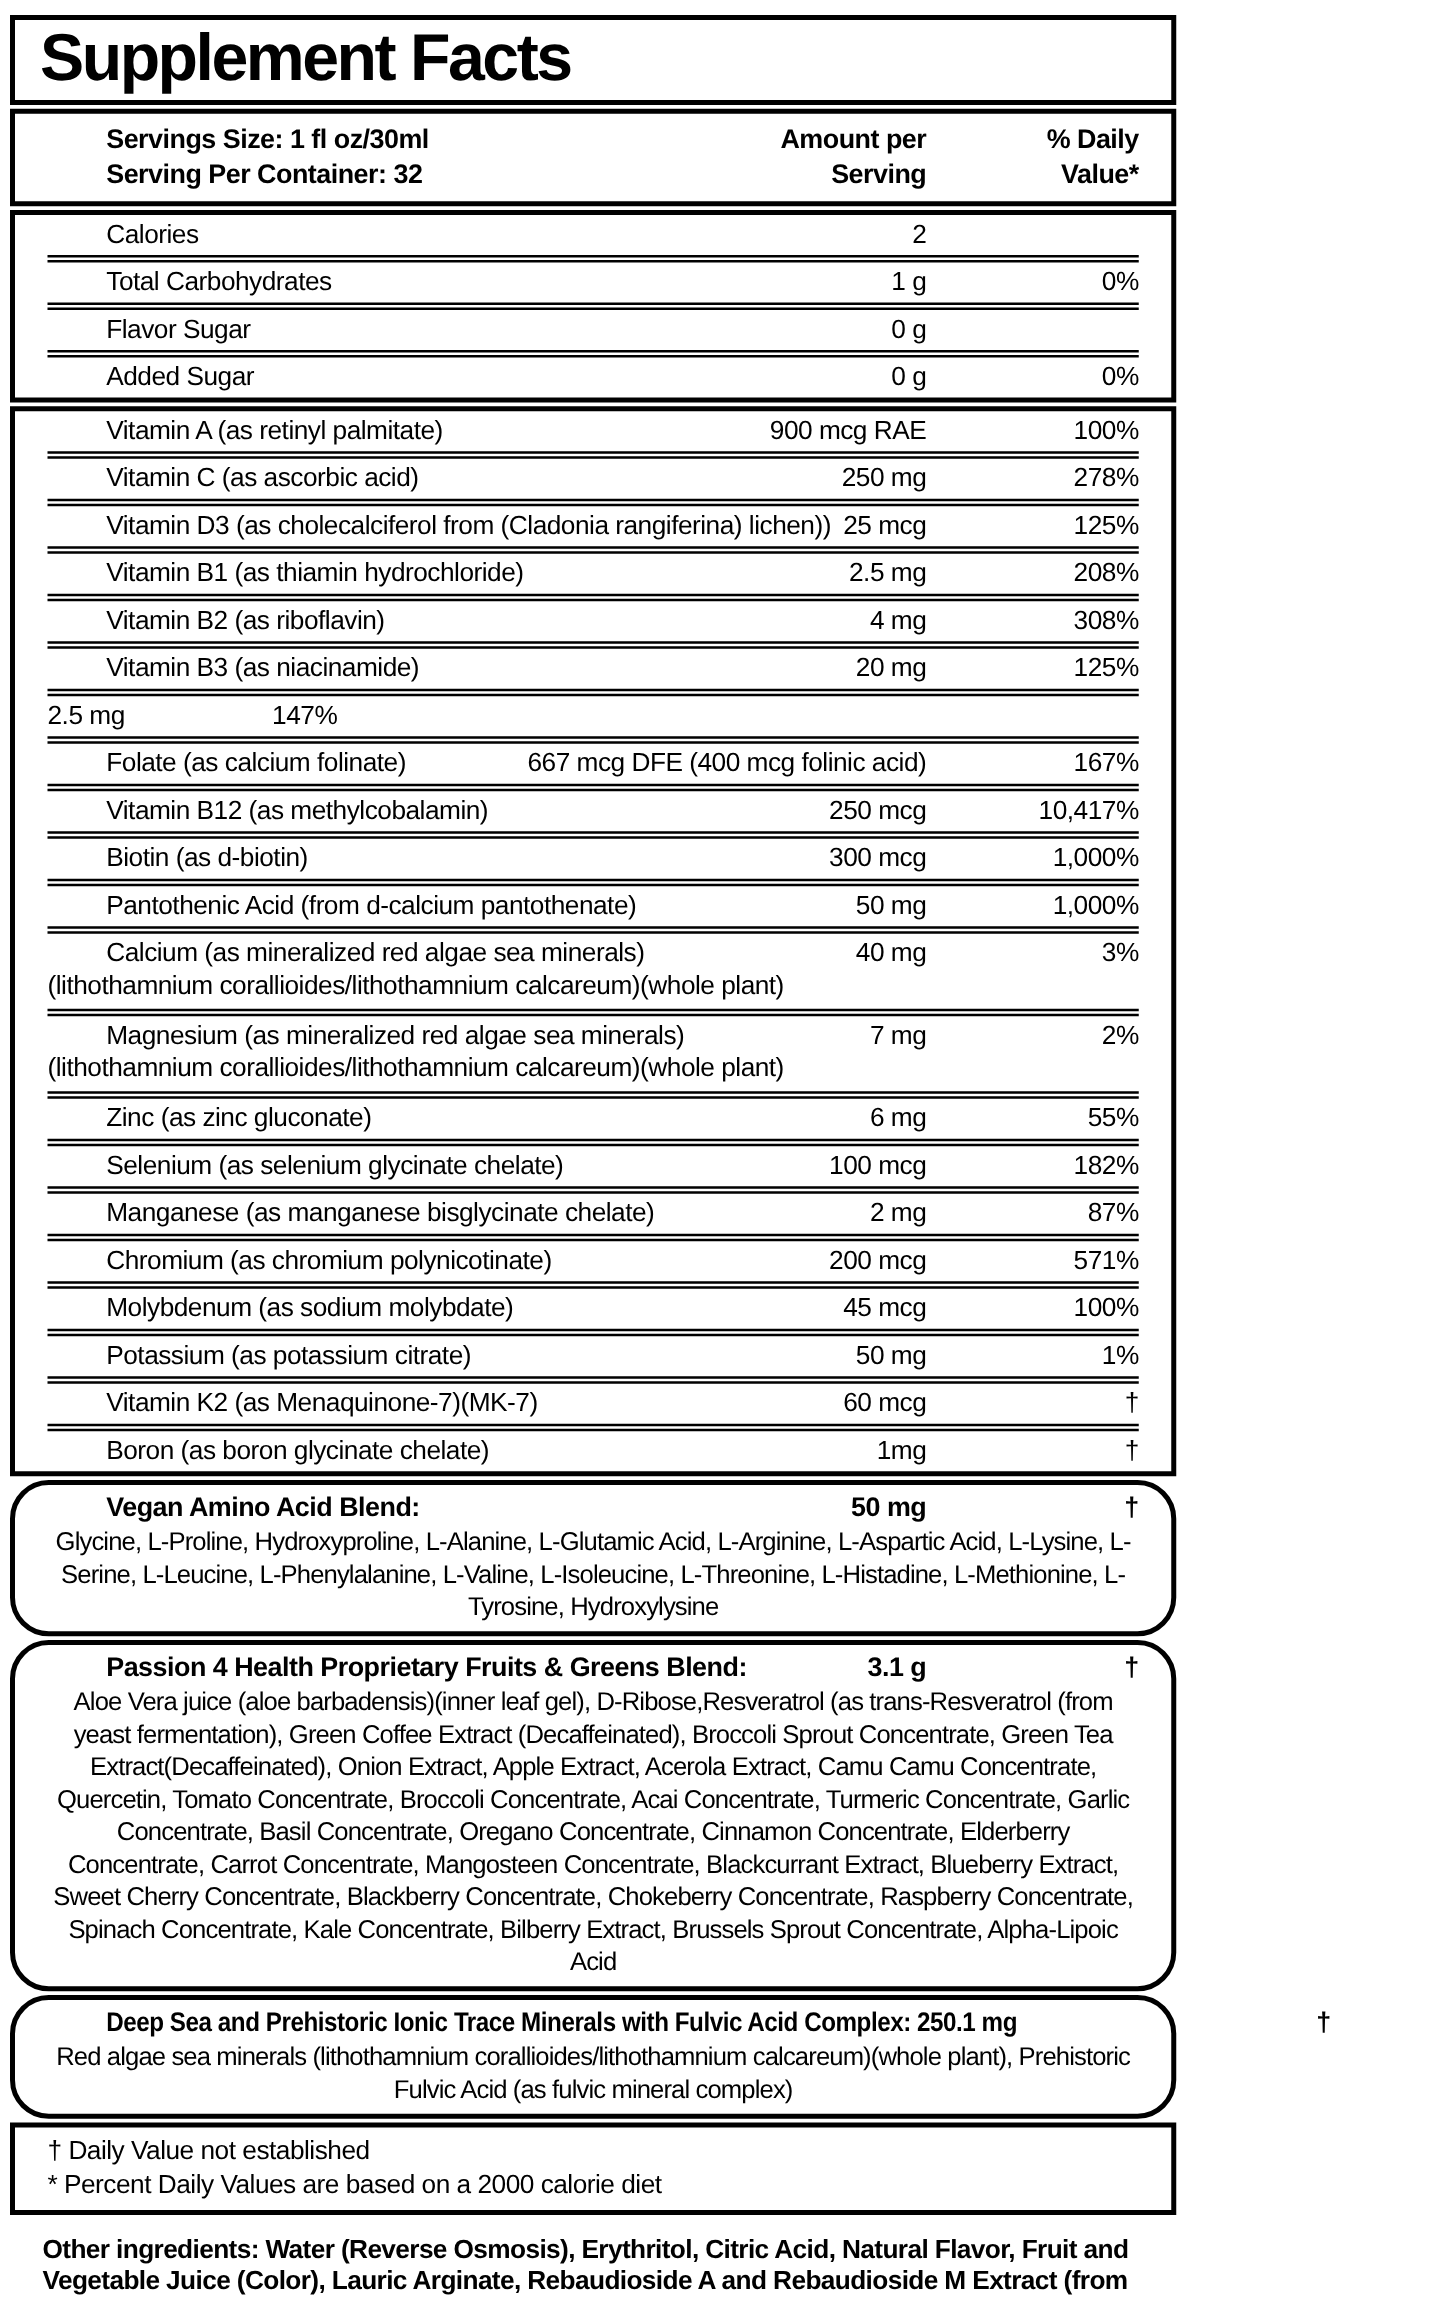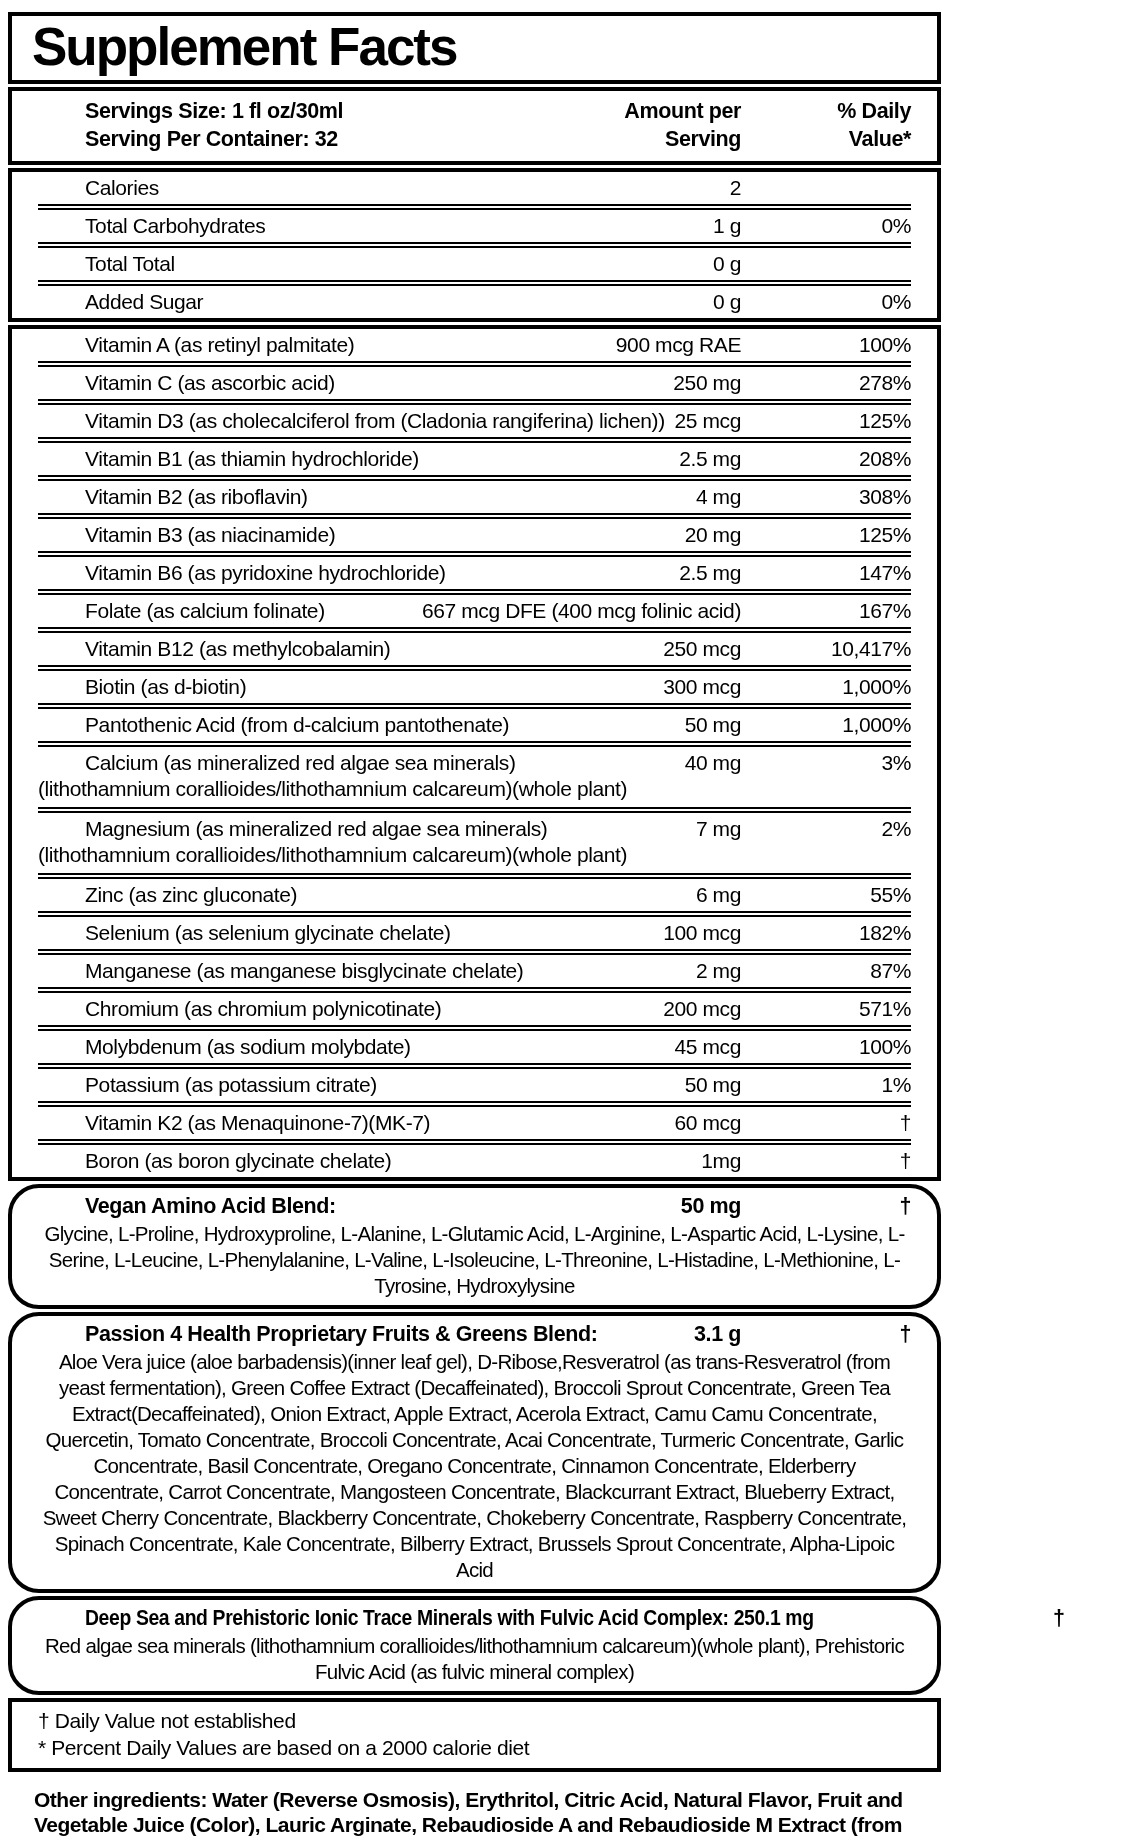--- a/index.html
+++ b/index.html
@@ -96,21 +96,21 @@
   <div class="item">
     <div class="row">
       <span class="nm">Total Carbohydrates</span>
       <span class="amt">1 g</span>
       <span class="pct">0%</span>
     </div>
   </div>
 
   <div class="item">
     <div class="row">
-      <span class="nm">Total Total</span>
+      <span class="nm">Flavor Sugar</span>
       <span class="amt">0 g</span>
       <span class="pct"></span>
     </div>
   </div>
 
   <div class="item">
     <div class="row">
       <span class="nm">Added Sugar</span>
       <span class="amt">0 g</span>
       <span class="pct">0%</span>
@@ -163,21 +163,20 @@
   <div class="item">
     <div class="row">
       <span class="nm">Vitamin B3 (as niacinamide)</span>
       <span class="amt">20 mg</span>
       <span class="pct">125%</span>
     </div>
   </div>
 
   <div class="item">
     <div class="row">
-      <span class="nm">Vitamin B6 (as pyridoxine hydrochloride)</span>
       <span class="amt">2.5 mg</span>
       <span class="pct">147%</span>
     </div>
   </div>
 
   <div class="item">
     <div class="row">
       <span class="nm">Folate (as calcium folinate)</span>
       <span class="amt">667 mcg DFE (400 mcg folinic acid)</span>
       <span class="pct">167%</span>

